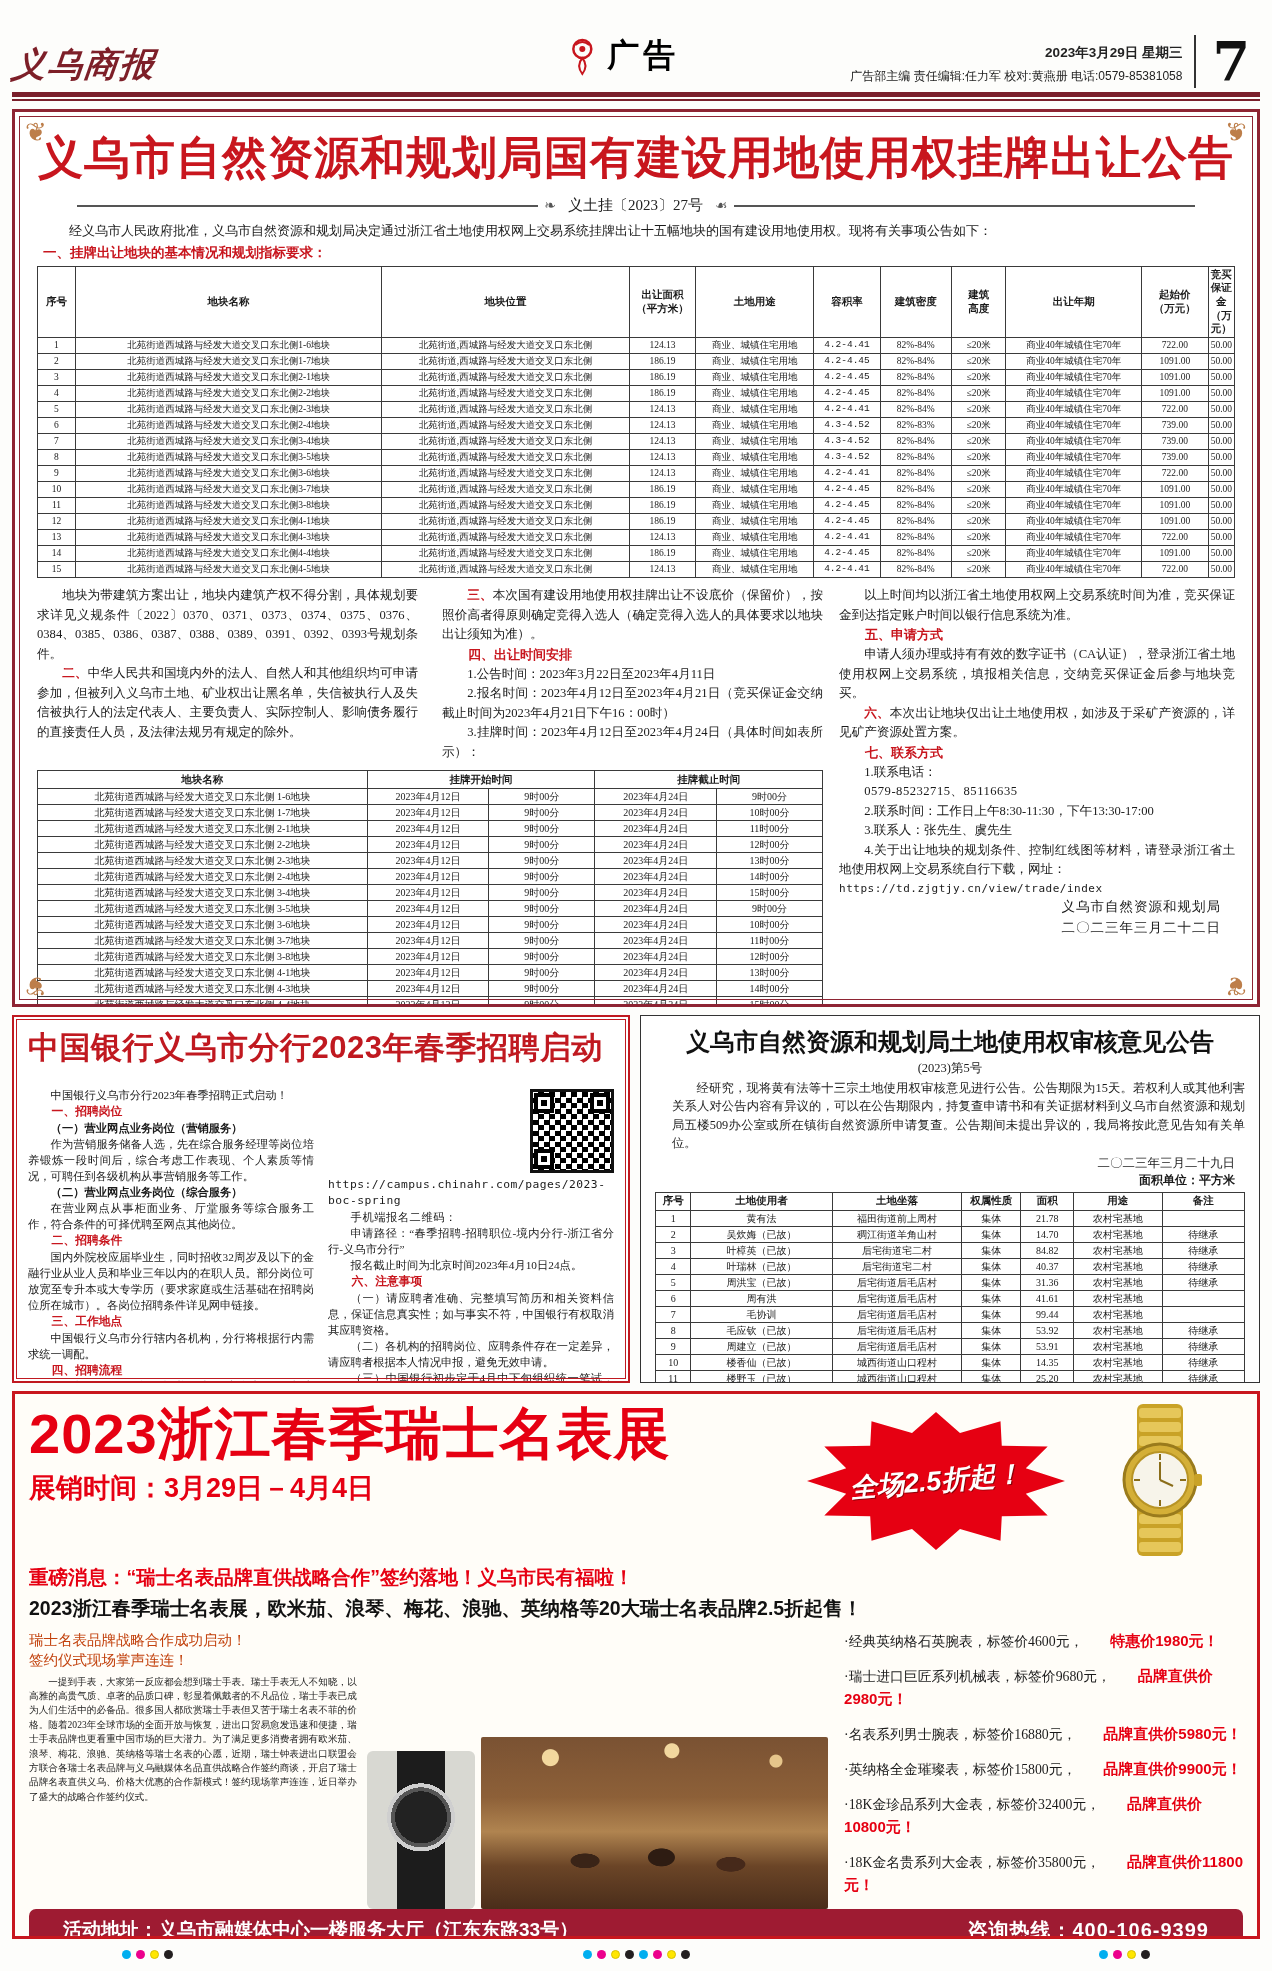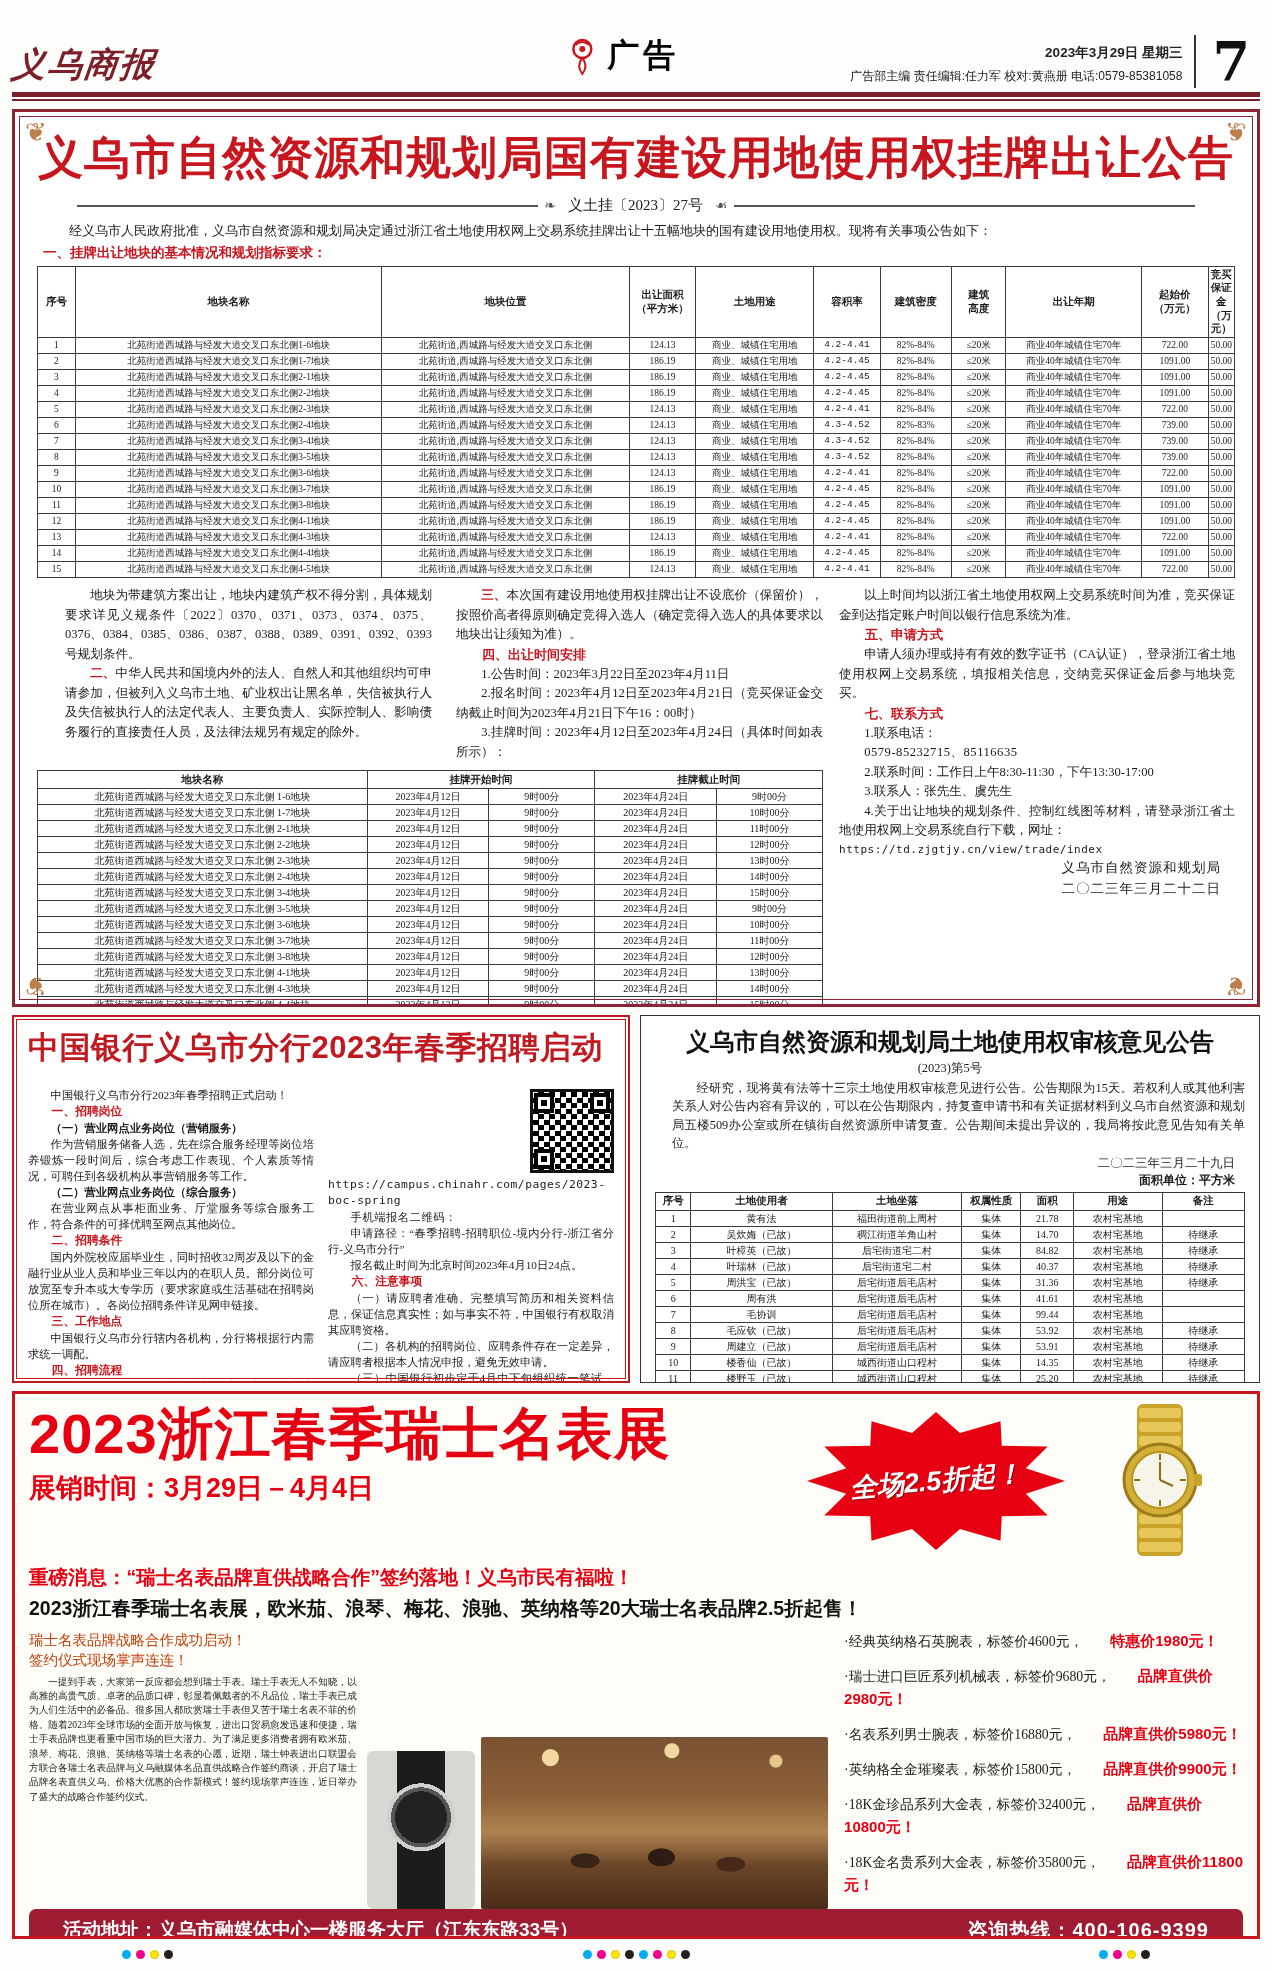--- a/index.html
+++ b/index.html
@@ -37,21 +37,21 @@
   .t1 th { height:30px; }
   .t1 td { height:16px; }
   .t1 td:nth-child(2){width:26%;} .t1 td:nth-child(3){width:21%;}
   .t1 td:nth-child(1){width:3.2%;} .t1 td:nth-child(4){width:5.6%;}
   .t1 td:nth-child(5){width:10%;} .t1 td:nth-child(6){width:5.6%;font-family:Liberation Mono, monospace;}
   .t1 td:nth-child(7){width:6%;} .t1 td:nth-child(8){width:4.6%;}
   .t1 td:nth-child(9){width:11.5%;margin-top:22px;} .t1 td:nth-child(10){width:5.6%;}
 
   .n1-body { display:flex; gap:16px; margin-top:8px; }
   .n1-left { width:66.5%; }
-  .n1-twocol { display:flex; gap:24px; margin-bottom:8px;margin-left:28px; }
+  .n1-twocol { display:flex; gap:24px; margin-bottom:8px; }
   .n1-colA,.n1-colB { width:50%; }
   .n1-right { width:33.5%; }
   .t2 td { height:15px; font-size:10px; }
   .t2 th { height:18px; }
   .t2 td:nth-child(1){width:42%;} .t2 td:nth-child(2){width:15.5%;}
   .t2 td:nth-child(3){width:13.5%;} .t2 td:nth-child(4){width:15.5%;}
 
   .para { font-size:12.6px; line-height:1.55; text-indent:2em; text-align:justify; }
   .para.head { font-family:"Liberation Sans", sans-serif; font-weight:bold; color:#c8161e; font-size:13px; }
   .para.sub { font-weight:bold; font-size:12.8px; }
@@ -512,20 +512,21 @@
                 <td>2023年4月24日</td>
                 <td>15时00分</td>
               </tr>
             </tbody>
           </table>
       </div>
       <div class="n1-right">
           <p class="para text">以上时间均以浙江省土地使用权网上交易系统时间为准，竞买保证金到达指定账户时间以银行信息系统为准。</p>
           <p class="para head">五、申请方式</p>
           <p class="para text">申请人须办理或持有有效的数字证书（CA认证），登录浙江省土地使用权网上交易系统，填报相关信息，交纳竞买保证金后参与地块竞买。</p>
+          <p class="para numbered"><b class="redhead">六、</b>本次出让地块仅出让土地使用权，如涉及于采矿产资源的，详见矿产资源处置方案。</p>
           <p class="para head">七、联系方式</p>
           <p class="para text2">1.联系电话：</p>
           <p class="para text3">0579-85232715、85116635</p>
           <p class="para text2">2.联系时间：工作日上午8:30-11:30，下午13:30-17:00</p>
           <p class="para text2">3.联系人：张先生、虞先生</p>
           <p class="para text2">4.关于出让地块的规划条件、控制红线图等材料，请登录浙江省土地使用权网上交易系统自行下载，网址：</p>
           <p class="para url">https://td.zjgtjy.cn/view/trade/index</p>
           <p class="para sig">义乌市自然资源和规划局</p>
           <p class="para sig">二〇二三年三月二十二日</p>
         </div>

